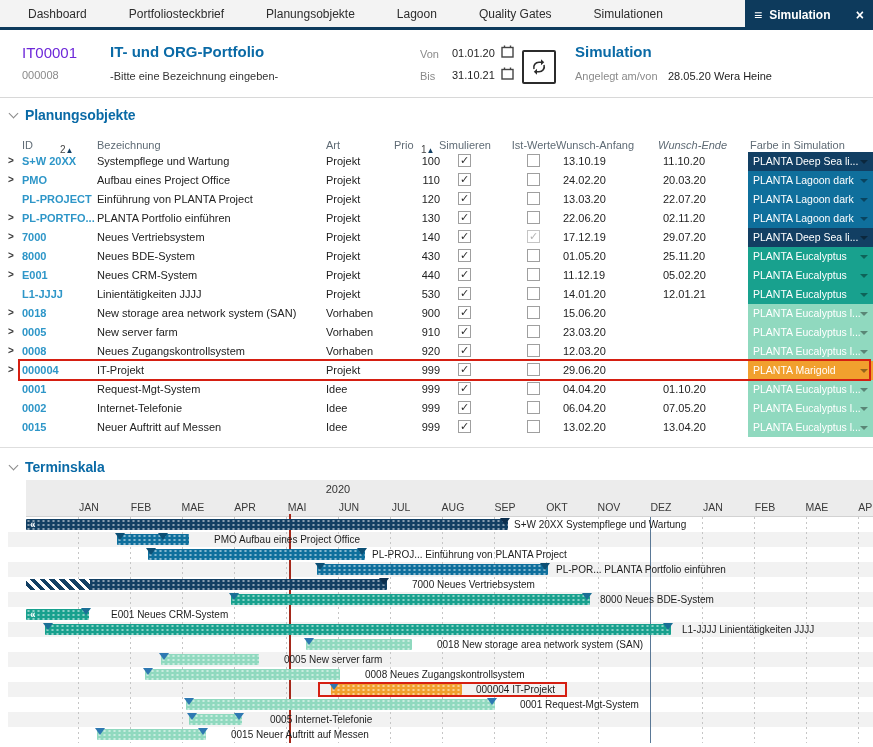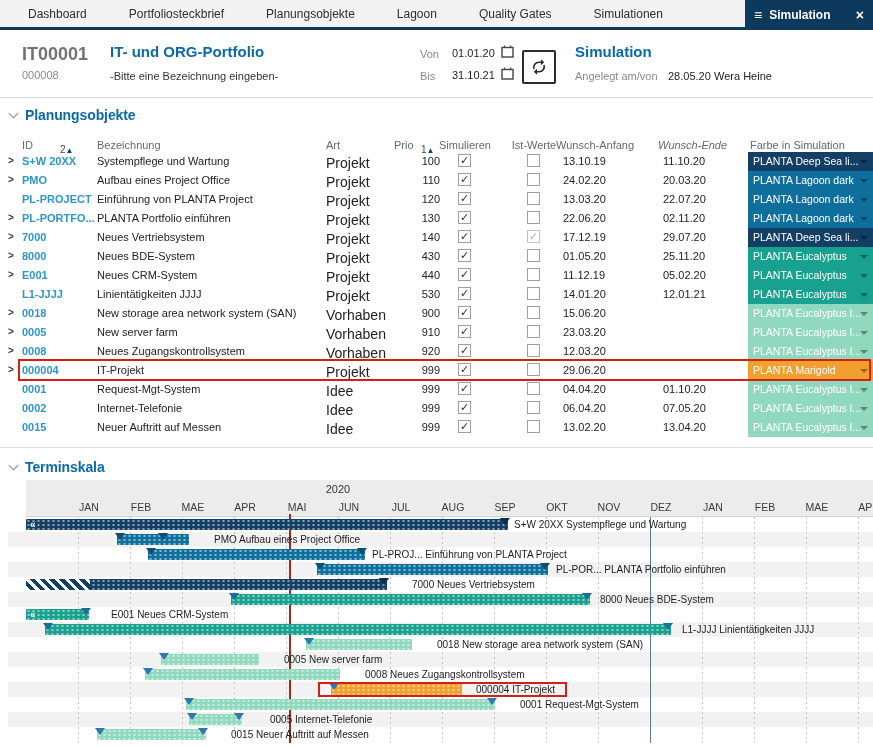--- a/index.html
+++ b/index.html
@@ -11,42 +11,42 @@
   .nav-band{position:absolute;top:27px;left:0;width:873px;height:3px;background:#0d3a5c;}
   .nav-items{position:absolute;top:0;left:28px;height:27px;display:flex;column-gap:42px;align-items:center;}
   .nav-item{font-size:12px;color:#2d2d2d;cursor:pointer;white-space:nowrap;}
   .active-tab{position:absolute;top:0;right:0;width:128px;height:30px;background:#0d3a5c;color:#fff;
               display:flex;align-items:center;gap:7px;padding:0 9px;box-sizing:border-box;}
   .active-tab .menu{font-size:14px;line-height:1;}
   .active-tab .lbl{font-size:12px;font-weight:bold;}
   .active-tab .close{margin-left:auto;font-size:14px;font-weight:bold;cursor:pointer;}
   
   .hdr-rule{position:absolute;top:97px;left:0;width:873px;height:1px;background:#d8d8d8;}
-  .h-id{font-size:18px;font-weight:bold;color:#737373;}
+  .h-id{font-size:15px;font-weight:normal;color:#6d28d9;}
   .h-sub{font-size:11px;color:#8a8a8a;}
   .h-title{font-size:15px;font-weight:bold;color:#0a6aa6;}
   .h-small{font-size:11px;color:#333;}
   .h-lab{font-size:11px;color:#8a8a8a;}
   .h-val{font-size:11px;color:#1e1e1e;}
   .refresh-box{position:absolute;left:522px;top:50px;width:34px;height:34px;border:2px solid #2b2b2b;
                border-radius:2px;box-sizing:border-box;display:flex;align-items:center;justify-content:center;cursor:pointer;}
   
   .chev{display:inline-block;width:6px;height:6px;border-left:1.5px solid #8a8a8a;border-bottom:1.5px solid #8a8a8a;
         transform:rotate(-45deg);margin-right:8px;vertical-align:3px;}
   .sec-title{font-size:14px;color:#0a6aa6;font-weight:bold;letter-spacing:-0.1px;}
   .sec-rule{position:absolute;left:0;width:873px;height:1px;background:#dedede;}
   
   .th{font-size:11px;color:#5f6b75;}
   .sortn{font-size:10px;color:#444;}
   .sorta{font-size:8px;color:#123f63;}
   .trow{position:absolute;left:0;width:873px;height:19px;}
   .expander{position:absolute;left:8px;top:3px;font-size:10px;font-weight:bold;color:#3c3c3c;cursor:pointer;}
   .tid{position:absolute;left:22px;top:3px;font-size:11px;font-weight:bold;color:#2e96c8;cursor:pointer;}
   .tname{position:absolute;left:97px;top:3px;font-size:11px;color:#222;}
-  .tart{position:absolute;left:326px;top:3px;font-size:14px;color:#222;}
+  .tart{position:absolute;left:326px;top:3px;font-size:11px;color:#222;}
   .tprio{position:absolute;left:390px;top:3px;width:50px;text-align:right;font-size:11px;color:#222;}
   .tstart{position:absolute;left:563px;top:3px;font-size:11px;color:#222;}
   .tend{position:absolute;left:663px;top:3px;font-size:11px;color:#222;}
   .cb{position:absolute;top:2px;width:13px;height:13px;box-sizing:border-box;border:1px solid #9f9f9f;background:#fff;
       font-size:11px;line-height:11px;text-align:center;color:#2b2b2b;cursor:pointer;}
   .cb.dis{color:#b3b3b3;border-color:#c4c4c4;}
   .ccell{position:absolute;left:748px;top:0;width:125px;height:19px;cursor:pointer;}
   .ccell .clab{font-size:10.5px;color:#fff;line-height:19px;padding-left:5px;}
   .ccell .cchev{position:absolute;right:5px;top:8px;width:0;height:0;border-left:4px solid transparent;
                 border-right:4px solid transparent;border-top:4px solid rgba(0,0,0,0.38);}

